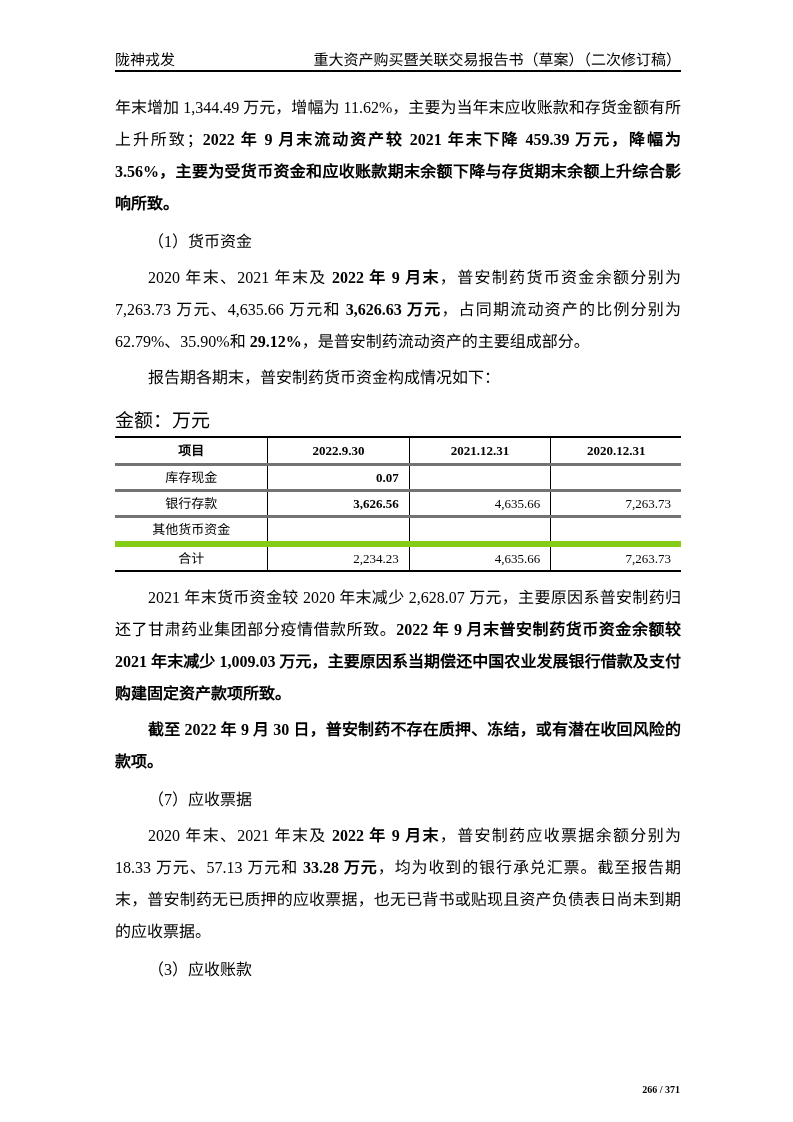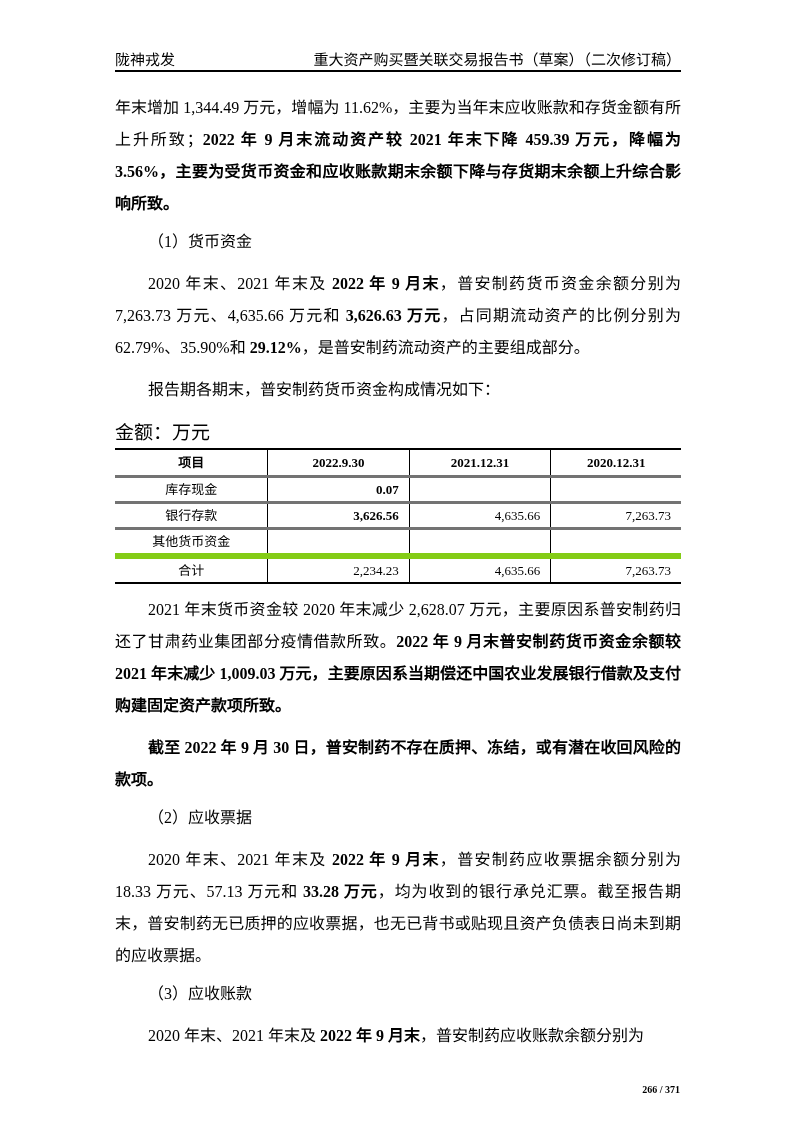--- a/index.html
+++ b/index.html
@@ -7,21 +7,21 @@
     width:793px;height:1122px;background:#ffffff;color:#000;
     font-family:"Liberation Serif","DejaVu Serif",serif;
     position:relative;overflow:hidden;
   }
   .page{position:absolute;inset:0;padding:50px 112px 0 115px;box-sizing:border-box;}
   .doc-header{
     display:flex;justify-content:space-between;align-items:flex-end;
     font-size:15px;line-height:20px;border-bottom:2px solid #000;
   }
   .content{margin-top:20px;font-size:16px;line-height:32px;text-align:justify;}
-  p.para{margin:10px 0 4px;text-indent:33px;}
+  p.para{margin:4px 0 4px;text-indent:33px;}
   p.para.no-indent{text-indent:0;}
   p.section-heading{margin:6px 0 3px;text-indent:33px;font-size:16px;line-height:32px;font-weight:normal;}
   b{font-weight:bold;}
   p.bold-para{font-weight:bold;}
   .unit-caption{font-size:19px;line-height:22px;margin:16px 2px 2px 0;}
   table.money-table{
     width:100%;border-collapse:collapse;table-layout:fixed;
     border-top:2.5px solid #000;border-bottom:2.5px solid #000;
     margin:4px 0 10px;font-size:13px;
   }
@@ -103,25 +103,24 @@
           <td class="num">4,635.66</td>
           <td class="num">7,263.73</td>
         </tr>
       </tbody>
     </table>
 
     <p class="para"><span>2021 年末货币资金较 2020 年末减少 2,628.07 万元，主要原因系普安制药归还了甘肃药业集团部分疫情借款所致。</span><b>2022 年 9 月末普安制药货币资金余额较 2021 年末减少 1,009.03 万元，主要原因系当期偿还中国农业发展银行借款及支付购建固定资产款项所致。</b></p>
 
     <p class="para bold-para">截至 2022 年 9 月 30 日，普安制药不存在质押、冻结，或有潜在收回风险的款项。</p>
 
-    <p class="section-heading">（2）应收票据</p>
+    <p class="section-heading">（7）应收票据</p>
 
     <p class="para"><span>2020 年末、2021 年末及 </span><b>2022 年 9 月末</b><span>，普安制药应收票据余额分别为 18.33 万元、57.13 万元和 </span><b>33.28 万元</b><span>，均为收到的银行承兑汇票。截至报告期末，普安制药无已质押的应收票据，也无已背书或贴现且资产负债表日尚未到期的应收票据。</span></p>
 
     <p class="section-heading">（3）应收账款</p>
 
-    <p class="para"><span>2020 年末、2021 年末及 </span><b>2022 年 9 月末</b><span>，普安制药应收账款余额分别为</span></p>
 
   </div>
 
   <div class="page-number">266 / 371</div>
 
 </div>
 
 </body></html>

